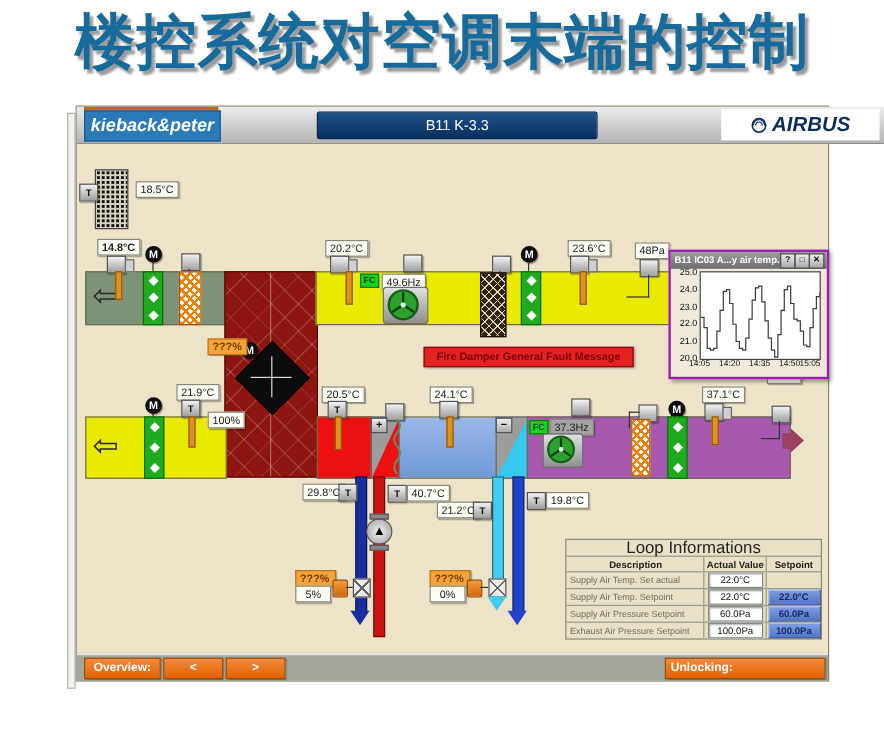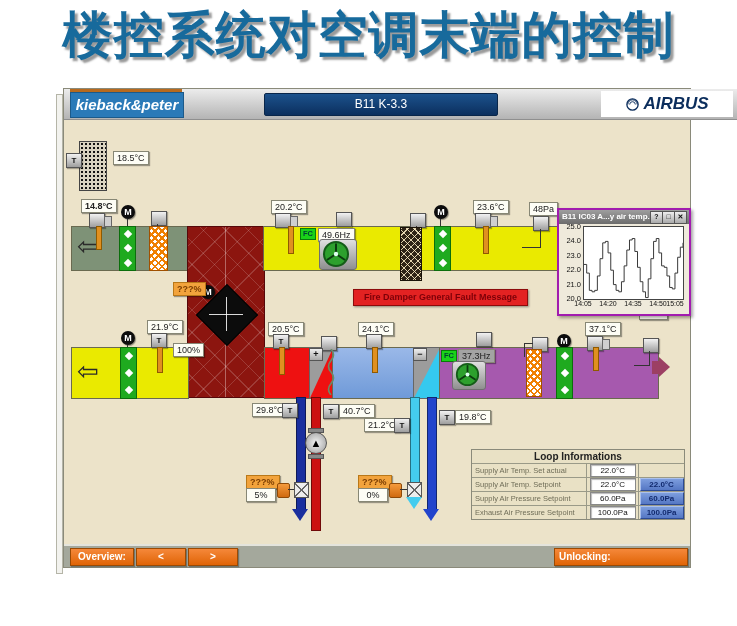--- a/index.html
+++ b/index.html
@@ -86,21 +86,21 @@
     font-size:7px;line-height:10px;text-align:center;color:#111;font-weight:bold;}
   .plot{background:#fff;border:1px solid #444;}
   .ytick{width:21px;text-align:right;font-size:7.5px;color:#111;}
   .xtick{width:26px;text-align:center;font-size:7px;color:#111;}
   
   .loop{background:#e9e1c5;border:1px solid #8a8a7a;font-size:8px;color:#333;}
   .loop .row{display:flex;border-top:1px solid #9a9a88;}
   .loop .c-desc{width:112px;padding:2px 2px 1px 3px;color:#6f6d58;font-size:7.5px;}
   .loop .c-act{width:52px;border-left:1px solid #9a9a88;display:flex;align-items:center;justify-content:center;}
   .loop .c-set{width:46px;border-left:1px solid #9a9a88;display:flex;align-items:center;justify-content:center;}
-  .loop .t-title{font-weight:bold;font-size:10px;text-align:center;line-height:13px;color:#222;}
+  .loop .t-title{font-weight:normal;font-size:14px;text-align:center;line-height:13px;color:#222;}
   .loop .hdr-cell{font-weight:bold;font-size:8px;text-align:center;color:#222;}
   .actval{width:44px;height:11px;background:#fff;border:1px solid #888;font-size:8px;line-height:11px;text-align:center;color:#111;box-shadow:inset 1px 1px 1px #bbb;}
   .setbtn{width:42px;height:11px;background:linear-gradient(#7d9ede,#5577c4);border:1px solid #2c4a94;
     border-top-color:#aac0ec;border-left-color:#aac0ec;font-size:8px;line-height:11px;text-align:center;
     color:#122a6e;font-weight:bold;cursor:pointer;}
   
   .footer{left:0;bottom:0;width:626px;height:21px;background:#a4a89c;border-top:2px solid #e4e4dc;}
   .obtn{height:16px;background:linear-gradient(#f5883a,#e06406);border:1px solid #9a4a04;color:#fff;
     font-size:10px;font-weight:bold;text-align:center;line-height:16px;cursor:pointer;box-shadow:1px 1px 1px rgba(0,0,0,.3);}
   .caption{left:0;top:582px;width:737px;text-align:center;font-size:27px;font-weight:bold;color:#0a0a0a;
@@ -310,20 +310,25 @@
     <div class="abs lbl" style="left:294px;top:399px;width:22px;text-align:center;">0%</div>
     <div class="abs actuator" style="left:325px;top:394px;"></div>
     <div class="abs hline" style="left:336px;top:400px;width:7px;"></div>
     <div class="abs vbody" style="left:343px;top:393px;"></div>
     <div class="abs arrow-down" style="left:342px;top:408px;border-top:12px solid #44ccee;"></div>
     <div class="abs arrow-down" style="left:359px;top:420px;border-top:12px solid #2244cc;"></div>
 
     <div class="abs loop" style="left:407px;top:360px;width:212px;">
       <div class="t-title">Loop Informations</div>
       <div class="row">
+        <div class="c-desc hdr-cell">Description</div>
+        <div class="c-act hdr-cell">Actual Value</div>
+        <div class="c-set hdr-cell">Setpoint</div>
+      </div>
+      <div class="row">
         <div class="c-desc">Supply Air Temp. Set actual</div>
         <div class="c-act">
             <div class="actval">22.0°C</div>
           </div>
         <div class="c-set"></div>
       </div>
       <div class="row">
         <div class="c-desc">Supply Air Temp. Setpoint</div>
         <div class="c-act">
             <div class="actval">22.0°C</div>

